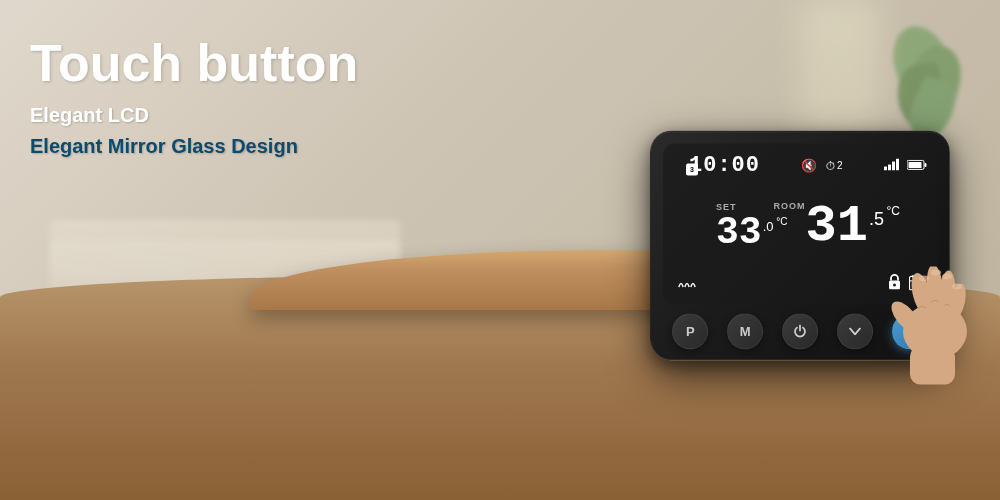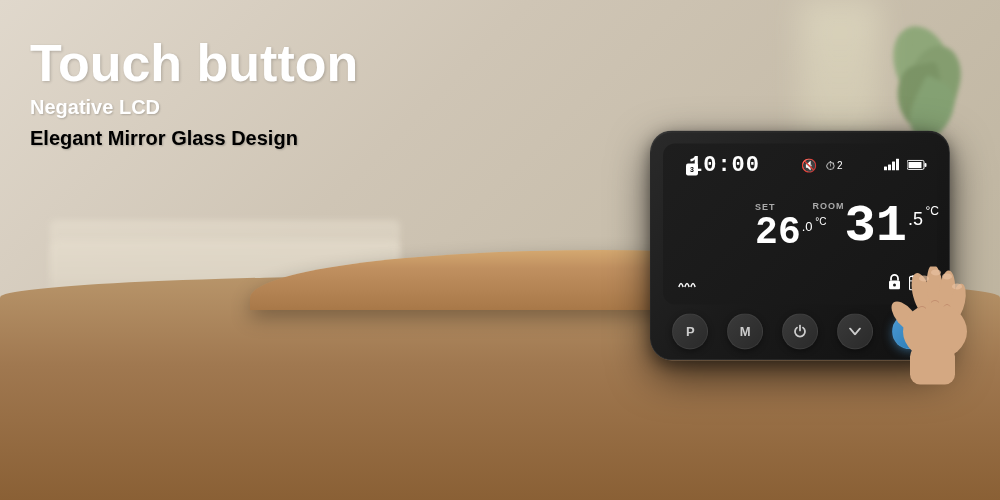--- a/index.html
+++ b/index.html
@@ -135,36 +135,36 @@
       justify-content: flex-start;
       padding: 35px 30px;
       z-index: 10;
     }
 
     .main-title {
       font-size: 52px;
       font-weight: 900;
       color: #ffffff;
       line-height: 1.1;
-      margin-bottom: 4px;
+      margin-bottom: 12px;
       text-shadow: 1px 1px 3px rgba(0,0,0,0.2);
     }
 
     .subtitle-1 {
       font-size: 20px;
       font-weight: 700;
       color: #ffffff;
       margin-bottom: 8px;
       text-shadow: 1px 1px 2px rgba(0,0,0,0.2);
     }
 
     .subtitle-2 {
       font-size: 20px;
       font-weight: 700;
-      color: #000000;
+      color: #0c4a6e;
       text-shadow: 1px 1px 2px rgba(0,0,0,0.2);
     }
 
     
     .thermostat-wrapper {
       position: absolute;
       right: 5%;
       top: 50%;
       transform: translateY(-52%);
       z-index: 20;
@@ -239,21 +239,21 @@
 
     .battery-icon {
       color: #ffffff;
       font-size: 11px;
     }
 
     
     .temp-section {
       display: flex;
       align-items: center;
-      justify-content: flex-end;
+      justify-content: center;
       flex: 1;
       padding: 0 4px;
     }
 
     .set-temp {
       display: flex;
       flex-direction: column;
       align-items: flex-start;
     }
 
@@ -350,21 +350,21 @@
   <div class="plant-trunk"></div>
 </div>
 
 <div class="window-light"></div>
 
 <div class="floor"></div>
 <div class="table-top"></div>
 
 <div class="text-overlay">
   <h1 class="main-title">Touch button</h1>
-  <p class="subtitle-1">Negative LCD</p>
+  <p class="subtitle-1">Elegant LCD</p>
   <p class="subtitle-2">Elegant Mirror Glass Design</p>
 </div>
 
 <div class="thermostat-wrapper">
   <div class="thermostat">
 
     <div class="screen">
 
       <div class="status-bar">
 
@@ -406,21 +406,21 @@
             </svg>
           </span>
         </div>
       </div>
 
       <div class="temp-section">
 
         <div class="set-temp">
           <span class="set-label">SET</span>
           <div style="display:flex;align-items:flex-start;position:relative;">
-            <span style="font-size:38px;font-weight:700;color:#fff;font-family:'Courier New',monospace;line-height:1;">26</span>
+            <span style="font-size:38px;font-weight:700;color:#fff;font-family:'Courier New',monospace;line-height:1;">33</span>
             <span style="font-size:13px;color:#fff;margin-left:1px;margin-top:5px;">.0</span>
             <span style="font-size:10px;color:#fff;position:absolute;top:2px;right:-14px;">°C</span>
           </div>
         </div>
 
         <div class="room-temp">
           <span class="room-label">ROOM</span>
           <div style="display:flex;align-items:flex-start;position:relative;">
             <span style="font-size:52px;font-weight:700;color:#fff;font-family:'Courier New',monospace;line-height:1;">31</span>
             <span style="font-size:18px;color:#fff;margin-left:1px;margin-top:8px;">.5</span>

